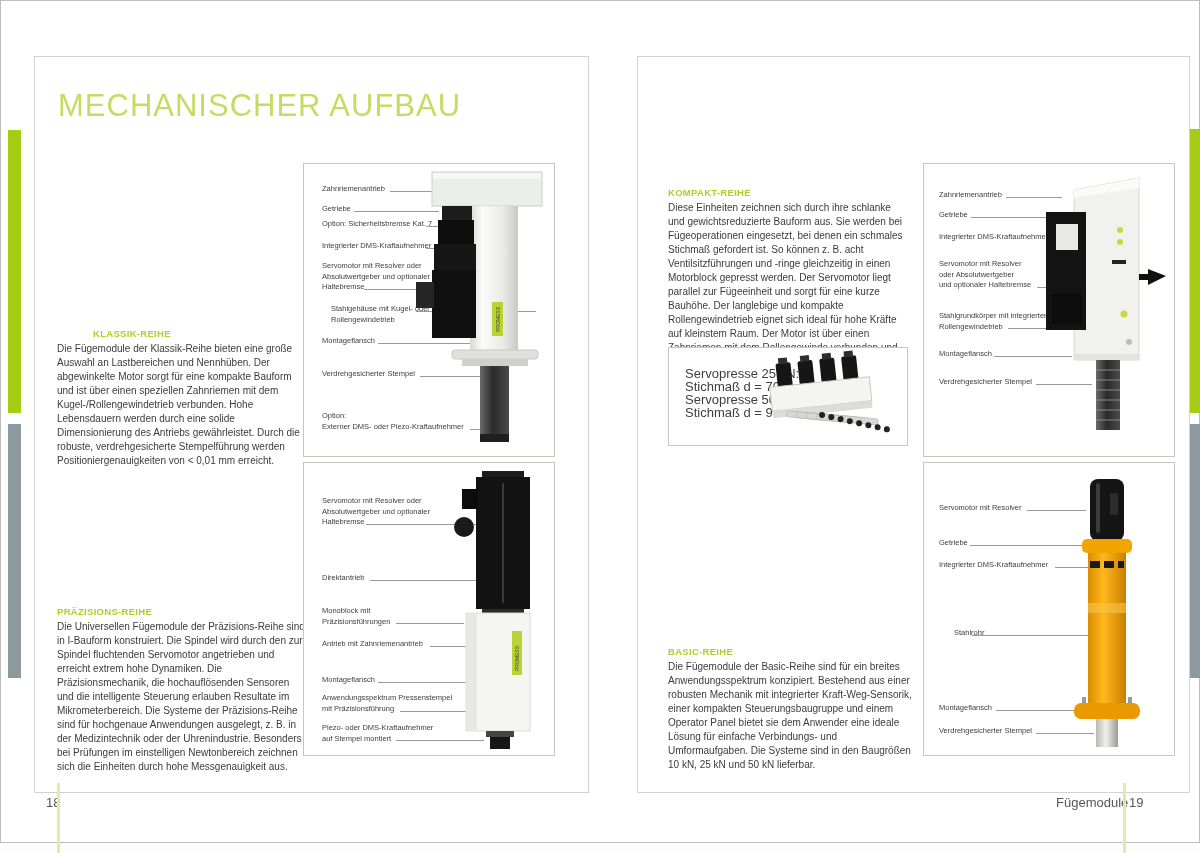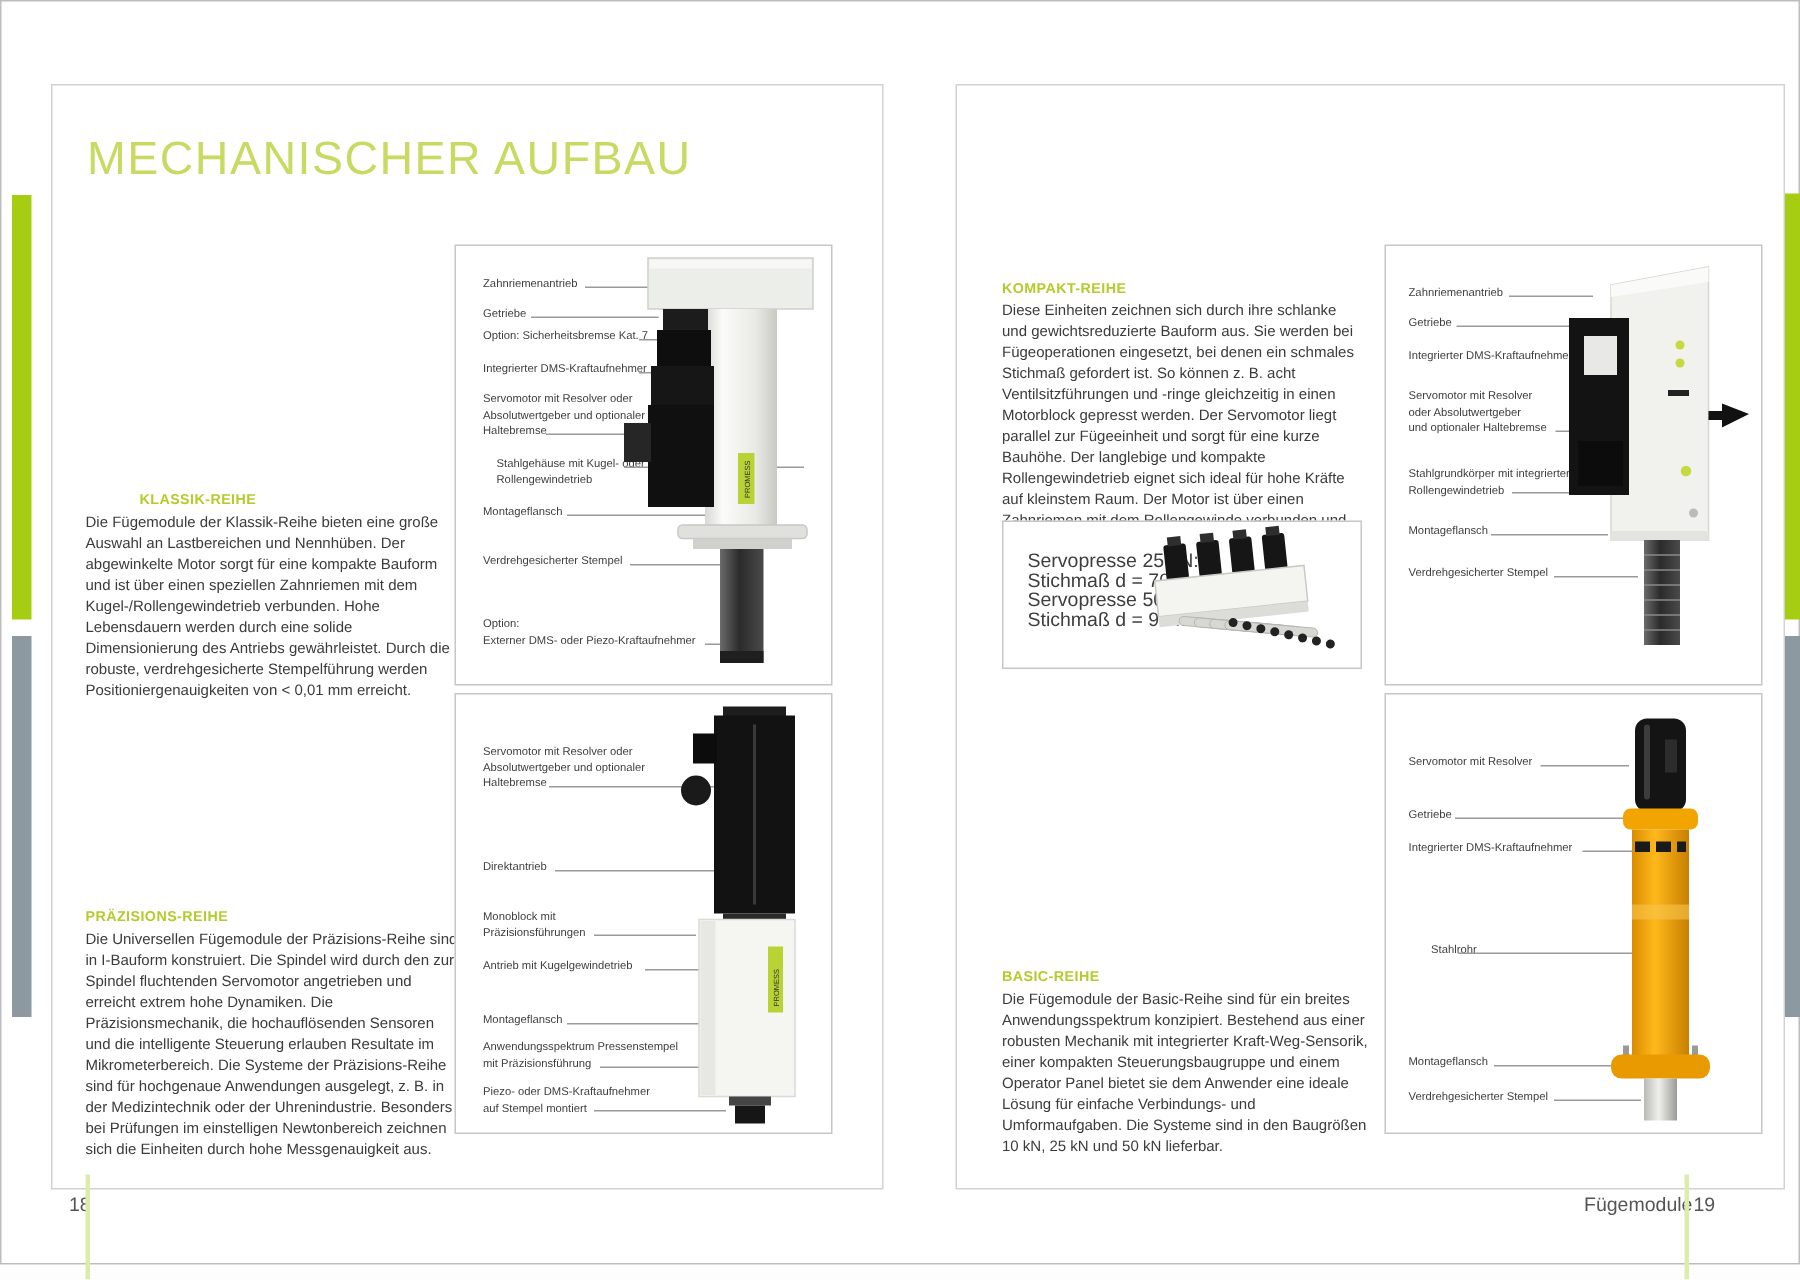--- a/index.html
+++ b/index.html
@@ -112,21 +112,21 @@
 <div class="dbox" style="left:303px;top:462px;">
   <div class="callout" style="left:18px;top:33px;">Servomotor mit Resolver oder
 Absolutwertgeber und optionaler
 Haltebremse</div>
   <div class="cline" style="left:62px;top:61px;width:116px;"></div>
   <div class="callout" style="left:18px;top:110px;">Direktantrieb</div>
   <div class="cline" style="left:66px;top:117px;width:114px;"></div>
   <div class="callout" style="left:18px;top:143px;">Monoblock mit
 Präzisionsführungen</div>
   <div class="cline" style="left:92px;top:160px;width:68px;"></div>
-  <div class="callout" style="left:18px;top:176px;">Antrieb mit Kugelgewindetrieb</div>
+  <div class="callout" style="left:18px;top:176px;">Antrieb mit Zahnriemenantrieb</div>
   <div class="cline" style="left:126px;top:183px;width:60px;"></div>
   <div class="callout" style="left:18px;top:212px;">Montageflansch</div>
   <div class="cline" style="left:74px;top:219px;width:88px;"></div>
   <div class="callout" style="left:18px;top:230px;">Anwendungsspektrum Pressenstempel
 mit Präzisionsführung</div>
   <div class="cline" style="left:96px;top:248px;width:78px;"></div>
   <div class="callout" style="left:18px;top:260px;">Piezo- oder DMS-Kraftaufnehmer
 auf Stempel montiert</div>
   <div class="cline" style="left:92px;top:277px;width:88px;"></div>
   <svg width="250" height="292" viewBox="0 0 250 292" style="position:absolute;left:0;top:0;">

